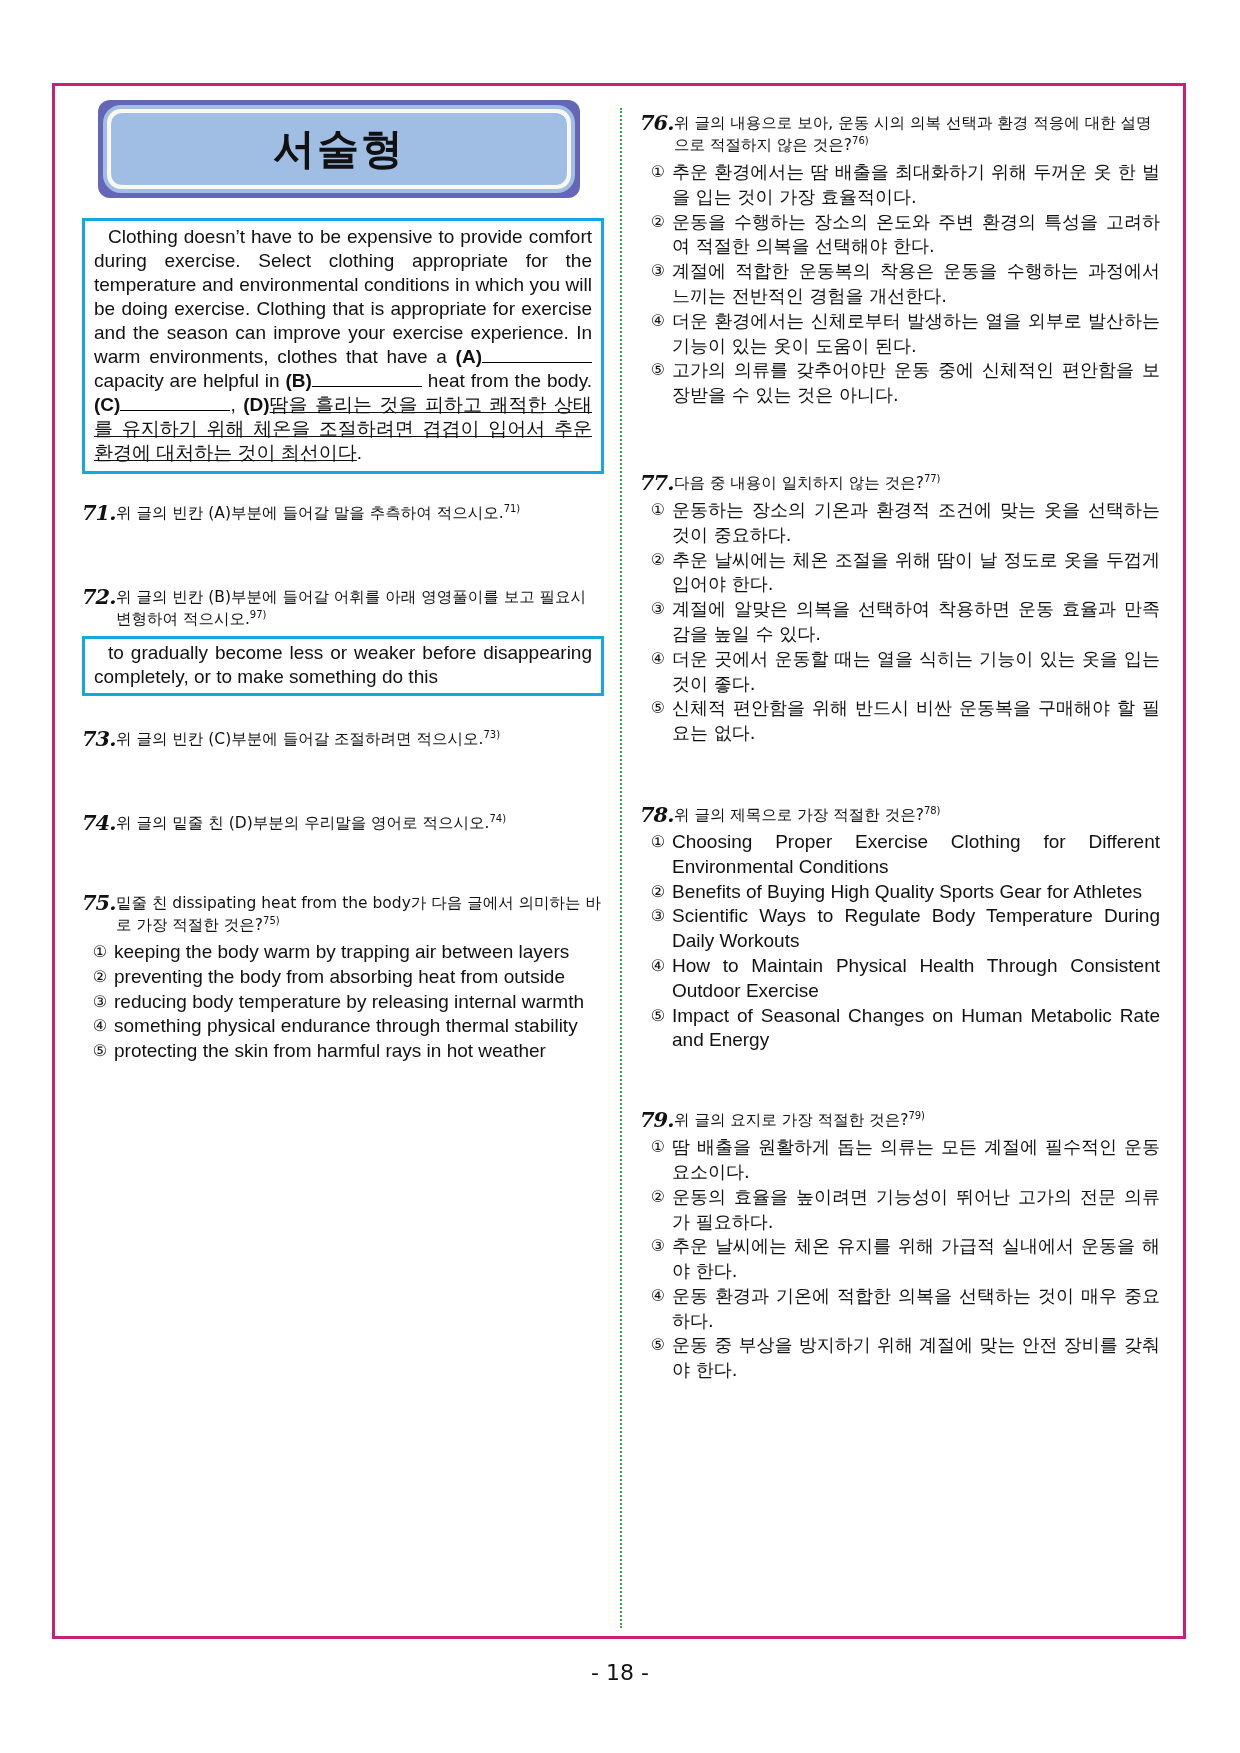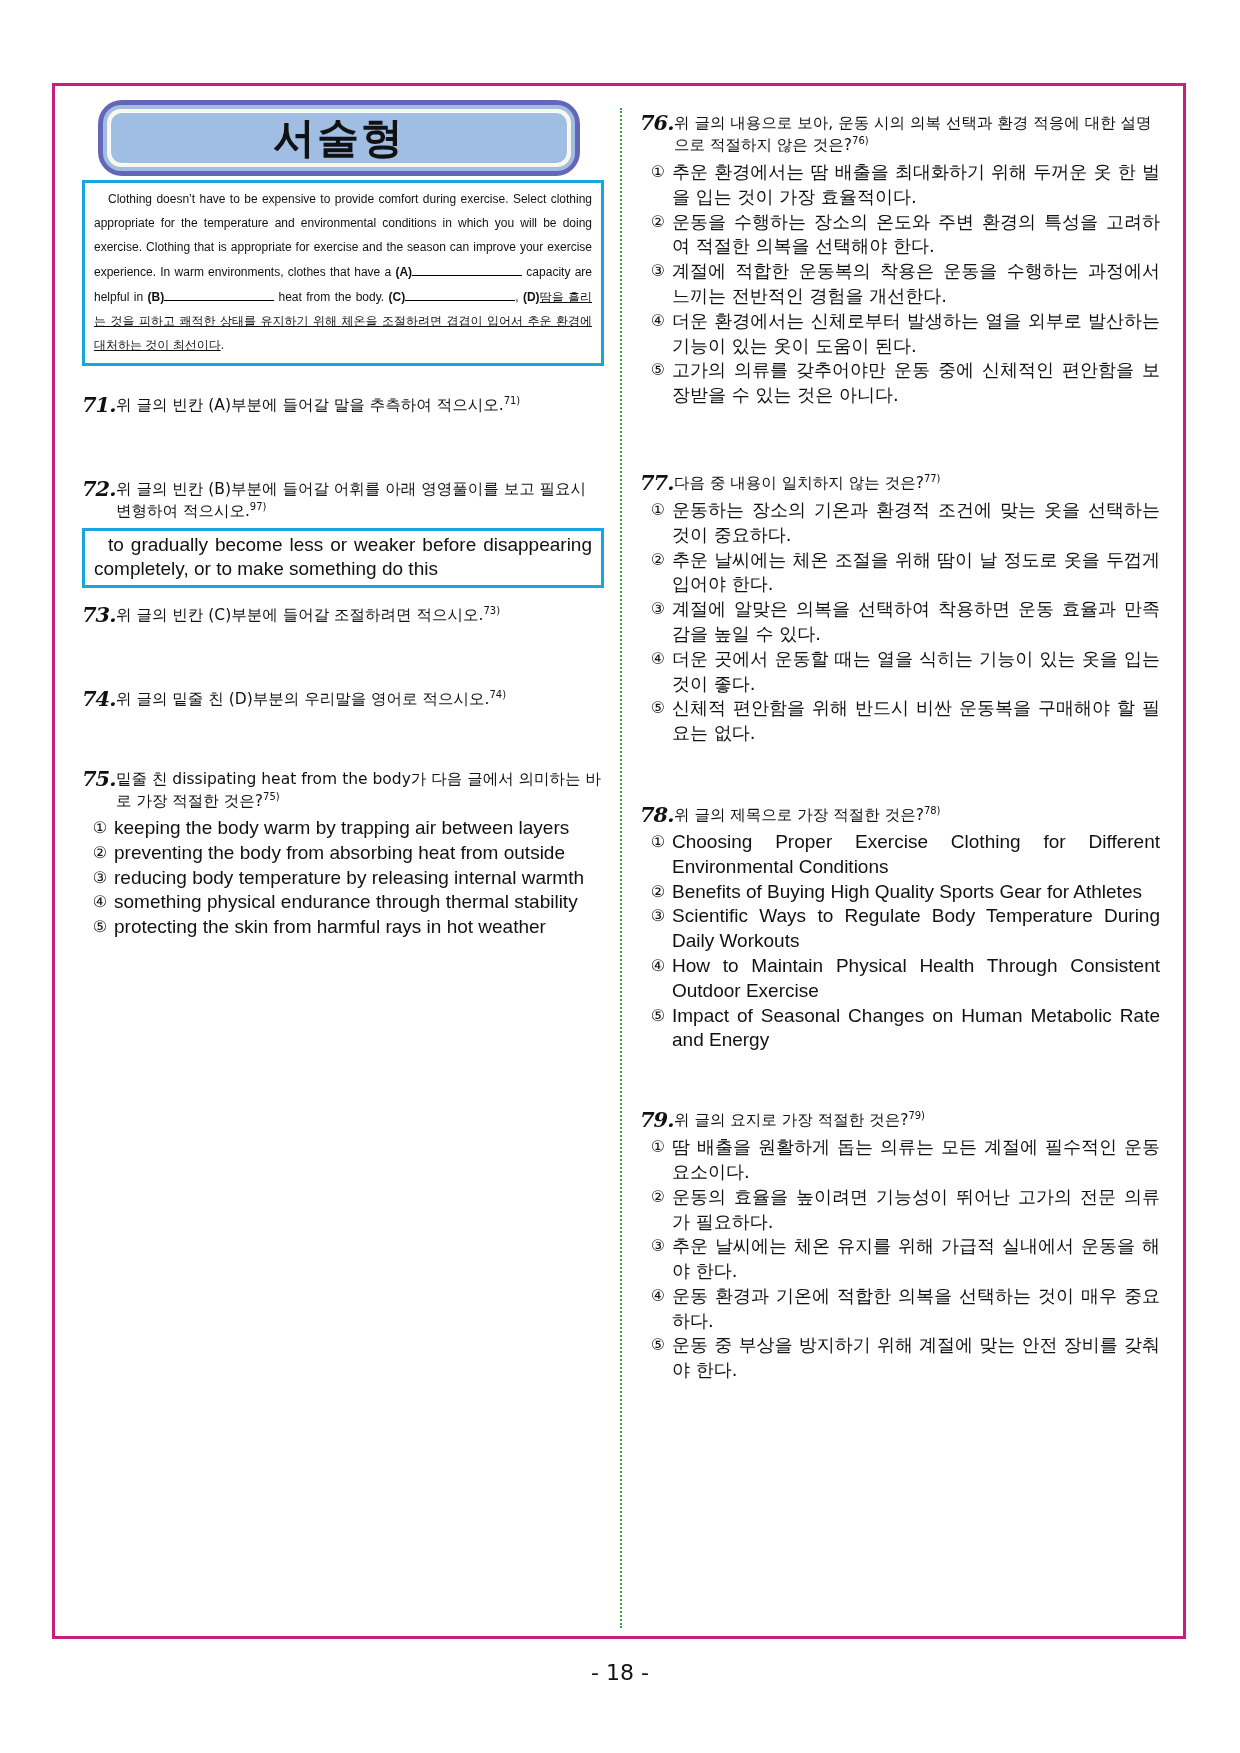--- a/index.html
+++ b/index.html
@@ -2,30 +2,30 @@
 <html><head>
 <meta charset="utf-8">
 <style>
   html, body { margin: 0; padding: 0; background: #ffffff; }
   body { width: 1240px; height: 1753px; position: relative; font-family: "DejaVu Sans", sans-serif; color: #111; }
   .frame { position: absolute; left: 52px; top: 83px; width: 1134px; height: 1556px; border: 3px solid #c81f7a; box-sizing: border-box; }
   .divider { position: absolute; left: 620px; top: 108px; height: 1520px; border-left: 2px dotted #3aa33a; }
   .col-left { position: absolute; left: 82px; top: 100px; width: 522px; }
   .col-right { position: absolute; left: 640px; top: 112px; width: 520px; }
 
-  .title-banner { position: relative; margin-left: 16px; width: 482px; height: 76px; border-radius: 24px; background: #6466b8; box-sizing: border-box; padding: 5px; }
+  .title-banner { position: relative; margin-left: 16px; width: 482px; height: 98px; border-radius: 12px; background: #6466b8; box-sizing: border-box; padding: 5px; }
   .title-banner .b2 { width: 100%; height: 100%; border-radius: 18px; background: #a0bde3; padding: 4px; box-sizing: border-box; }
   .title-banner .b3 { width: 100%; height: 100%; border-radius: 14px; background: #fbf7ea; padding: 3px; box-sizing: border-box; }
   .title-banner .b4 { width: 100%; height: 100%; border-radius: 12px; background: #a0bde3; border: 1px solid #ffffff; box-sizing: border-box; display: flex; align-items: center; justify-content: center; }
   .title-text { font-size: 42px; font-weight: bold; color: #111; letter-spacing: 2px; }
 
   .instruction { margin-top: 26px; font-size: 17px; display: flex; align-items: center; gap: 8px; }
   .flower-icon { width: 18px; height: 18px; border-radius: 50%; background: radial-gradient(circle, #6b5a2c 0 3px, #f2c11c 4px 7px, #f7d55a 8px); display: inline-block; }
 
-  .passage { margin-top: 4px; border: 3px solid #16a6e0; padding: 4px 9px 6px 9px; font-family: "Liberation Sans", sans-serif; font-size: 12px; line-height: 24px; text-align: justify; }
+  .passage { margin-top: 20px; border: 3px solid #16a6e0; padding: 4px 9px 6px 9px; font-family: "Liberation Sans", sans-serif; font-size: 19px; line-height: 24px; text-align: justify; }
   .passage .indent { padding-left: 14px; }
   .blank { display: inline-block; width: 110px; border-bottom: 1px solid #000; height: 16px; vertical-align: baseline; }
   .bold { font-weight: bold; }
   .ul { text-decoration: underline; }
 
   .question { display: flex; align-items: flex-start; font-size: 15.5px; line-height: 22px; }
   .qnum { font-family: "DejaVu Serif", serif; font-weight: bold; font-style: italic; font-size: 21px; min-width: 34px; letter-spacing: -1px; }
   .qtext { flex: 1; }
   sup { font-size: 10px; vertical-align: super; line-height: 0; }
 
@@ -69,21 +69,21 @@
   </div>
 
   <div class="question" style="margin-top:62px;">
     <span class="qnum">72.</span>
     <span class="qtext"><span>위 글의 빈칸 (B)부분에 들어갈 어휘를 아래 영영풀이를 보고 필요시 변형하여 적으시오.</span><sup>97)</sup></span>
   </div>
   <div class="def-box">
     <span class="indent"></span><span>to gradually become less or weaker before disappearing completely, or to make something do this</span>
   </div>
 
-  <div class="question" style="margin-top:16px;">
+  <div class="question" style="margin-top:32px;">
     <span class="qnum">73.</span>
     <span class="qtext"><span>위 글의 빈칸 (C)부분에 들어갈 조절하려면 적으시오.</span><sup>73)</sup></span>
   </div>
 
   <div class="question" style="margin-top:62px;justify-content:flex-end;">
     <span class="qnum">74.</span>
     <span class="qtext"><span>위 글의 밑줄 친 (D)부분의 우리말을 영어로 적으시오.</span><sup>74)</sup></span>
   </div>
 
   <div class="question" style="margin-top:58px;">

